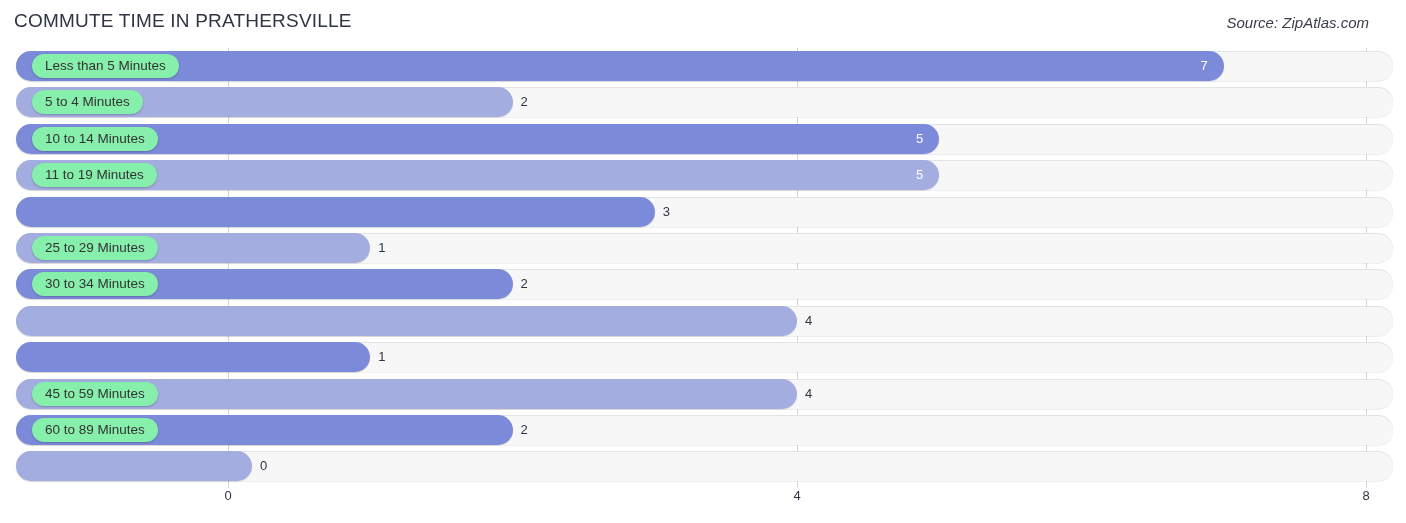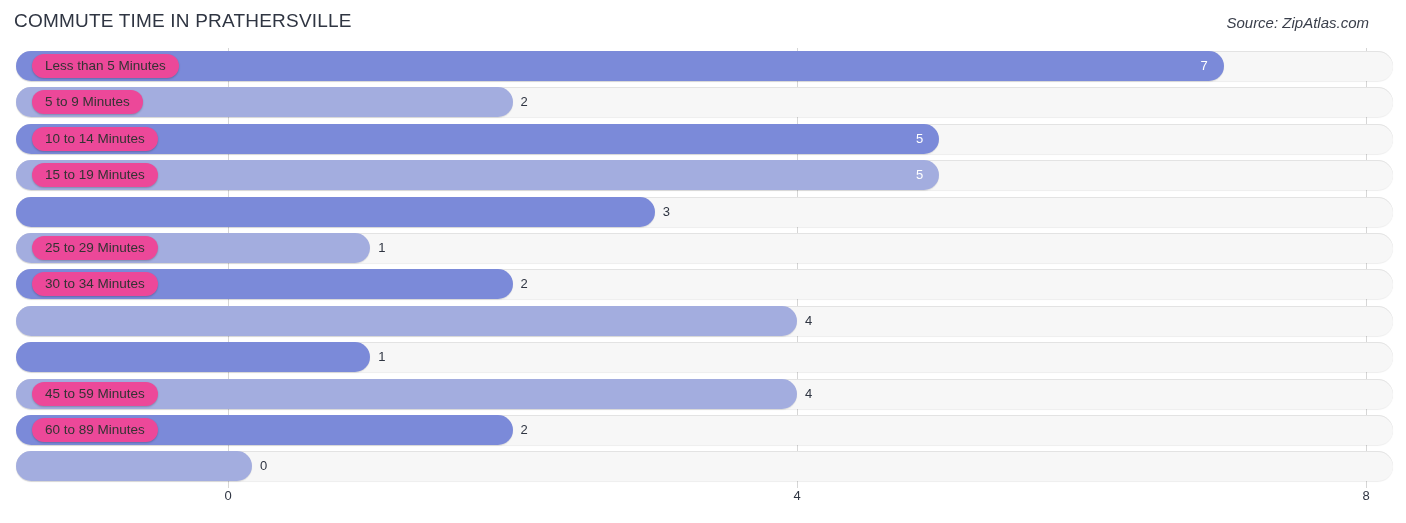--- a/index.html
+++ b/index.html
@@ -87,21 +87,21 @@
     color: #2f3542;
     white-space: nowrap;
   }
 
   .cat-pill {
     position: absolute;
     left: 32px; top: 6px;
     height: 24px;
     line-height: 24px;
     padding: 0 13px;
-    background: #ec4899;
+    background: #86efac;
     border-radius: 12px;
     font-size: 13.5px;
     color: #333333;
     white-space: nowrap;
     box-shadow: 0 1px 2px rgba(0,0,0,0.22);
   }
 
   
   .axis {
     position: absolute;
@@ -136,33 +136,33 @@
         <div class="row">
           <div class="track"></div>
           <div class="bar dark" style="width: 1207.75px;"></div>
           <div class="value-in" style="left: 16px; width: 1191.75px;">7</div>
           <div class="cat-pill">Less than 5 Minutes</div>
         </div>
         <div class="row">
           <div class="track"></div>
           <div class="bar light" style="width: 496.5px;"></div>
           <div class="value-out" style="left: 520.5px;">2</div>
-          <div class="cat-pill">5 to 9 Minutes</div>
+          <div class="cat-pill">5 to 4 Minutes</div>
         </div>
         <div class="row">
           <div class="track"></div>
           <div class="bar dark" style="width: 923.25px;"></div>
           <div class="value-in" style="left: 16px; width: 907.25px;">5</div>
           <div class="cat-pill">10 to 14 Minutes</div>
         </div>
         <div class="row">
           <div class="track"></div>
           <div class="bar light" style="width: 923.25px;"></div>
           <div class="value-in" style="left: 16px; width: 907.25px;">5</div>
-          <div class="cat-pill">15 to 19 Minutes</div>
+          <div class="cat-pill">11 to 19 Minutes</div>
         </div>
         <div class="row">
           <div class="track"></div>
           <div class="bar dark" style="width: 638.75px;"></div>
           <div class="value-out" style="left: 662.75px;">3</div>
         </div>
         <div class="row">
           <div class="track"></div>
           <div class="bar light" style="width: 354.25px;"></div>
           <div class="value-out" style="left: 378.25px;">1</div>

